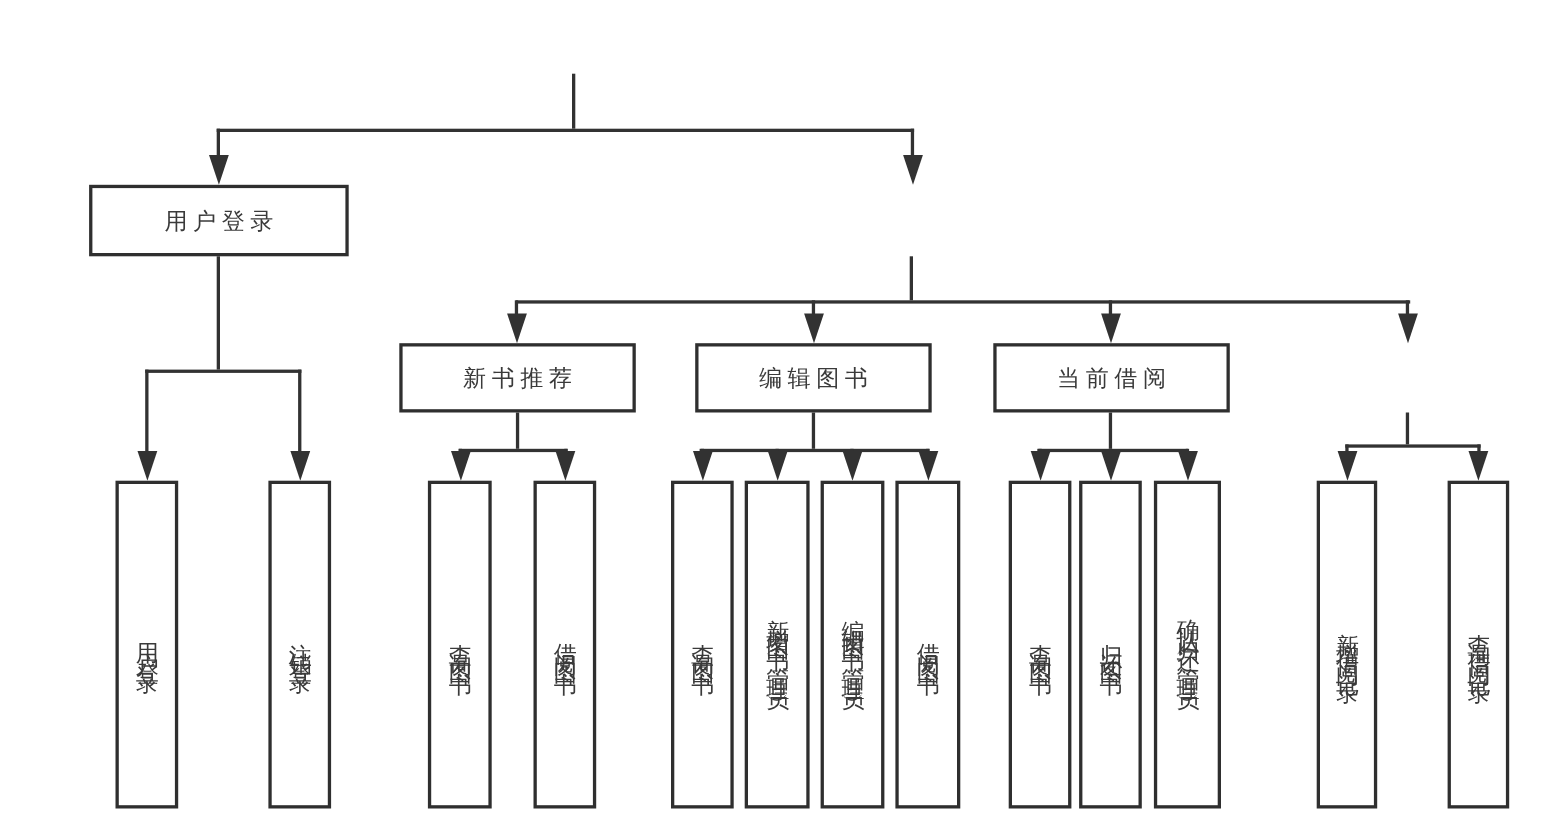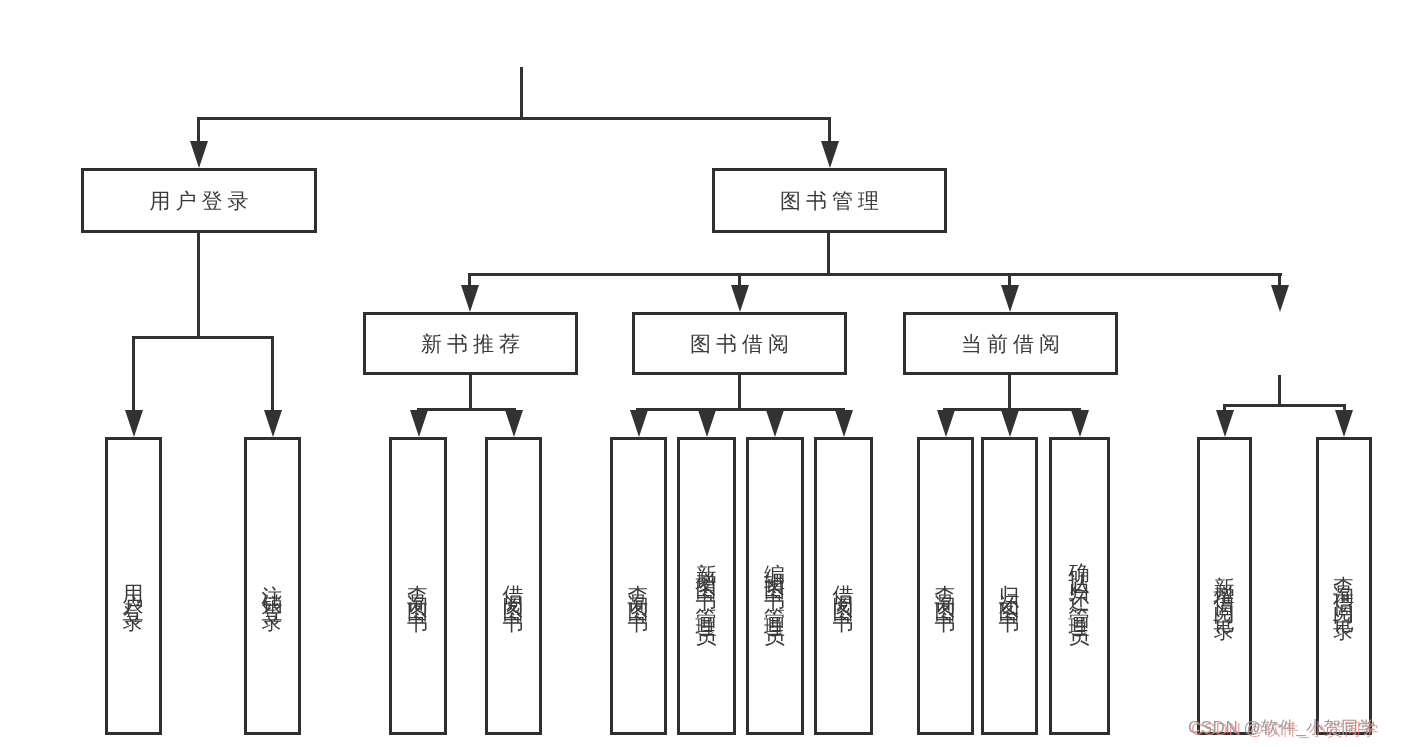--- a/index.html
+++ b/index.html
@@ -64,23 +64,20 @@
   <div class="vl" style="left:520px;top:67px;height:50px"></div>
   <div class="hl" style="left:197px;top:117px;width:634px"></div>
   <div class="vl" style="left:197px;top:117px;height:27px"></div>
   <div class="arrow" style="left:190px;top:141px"></div>
   <div class="vl" style="left:828px;top:117px;height:27px"></div>
   <div class="arrow" style="left:821px;top:141px"></div>
 
   <div class="box h" style="left:81px;top:168px;width:236px;height:65px">
     <span>用户登录</span>
   </div>
-  <div class="box h" style="left:712px;top:168px;width:235px;height:65px">
-    <span>图书管理</span>
-  </div>
 
   <div class="vl" style="left:197px;top:233px;height:103px"></div>
   <div class="hl" style="left:132px;top:336px;width:142px"></div>
   <div class="vl" style="left:132px;top:336px;height:76px"></div>
   <div class="arrow" style="left:125px;top:410px"></div>
   <div class="vl" style="left:271px;top:336px;height:76px"></div>
   <div class="arrow" style="left:264px;top:410px"></div>
 
   <div class="vl" style="left:827px;top:233px;height:40px"></div>
   <div class="hl" style="left:469px;top:273px;width:813px"></div>
@@ -90,21 +87,21 @@
   <div class="arrow" style="left:731px;top:285px"></div>
   <div class="vl" style="left:1008px;top:273px;height:16px"></div>
   <div class="arrow" style="left:1001px;top:285px"></div>
   <div class="vl" style="left:1278px;top:273px;height:16px"></div>
   <div class="arrow" style="left:1271px;top:285px"></div>
 
   <div class="box h" style="left:363px;top:312px;width:215px;height:63px">
     <span>新书推荐</span>
   </div>
   <div class="box h" style="left:632px;top:312px;width:215px;height:63px">
-    <span>图书借阅</span>
+    <span>编辑图书</span>
   </div>
   <div class="box h" style="left:903px;top:312px;width:215px;height:63px">
     <span>当前借阅</span>
   </div>
 
   <div class="vl" style="left:469px;top:375px;height:33px"></div>
   <div class="hl" style="left:417px;top:408px;width:99px"></div>
   <div class="vl" style="left:417px;top:408px;height:6px"></div>
   <div class="arrow" style="left:410px;top:410px"></div>
   <div class="vl" style="left:513px;top:408px;height:6px"></div>
@@ -174,15 +171,14 @@
     <span>确认归还（管理员）</span>
   </div>
 
   <div class="box v" style="left:1197px;top:437px;width:55px;height:298px">
     <span>新增借阅记录</span>
   </div>
   <div class="box v" style="left:1316px;top:437px;width:56px;height:298px">
     <span>查询借阅记录</span>
   </div>
 
-  <div class="watermark">CSDN @软件_小贺同学</div>
 
 </div>
 
 </body></html>

